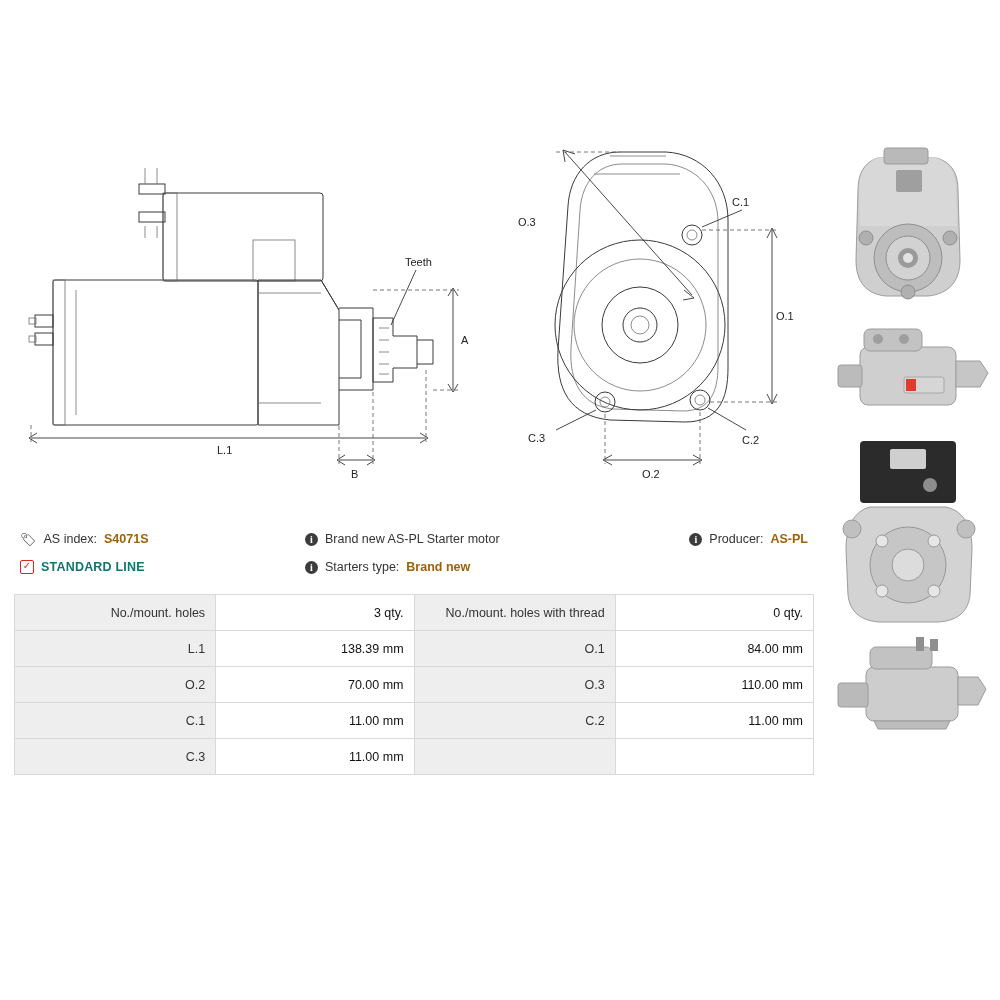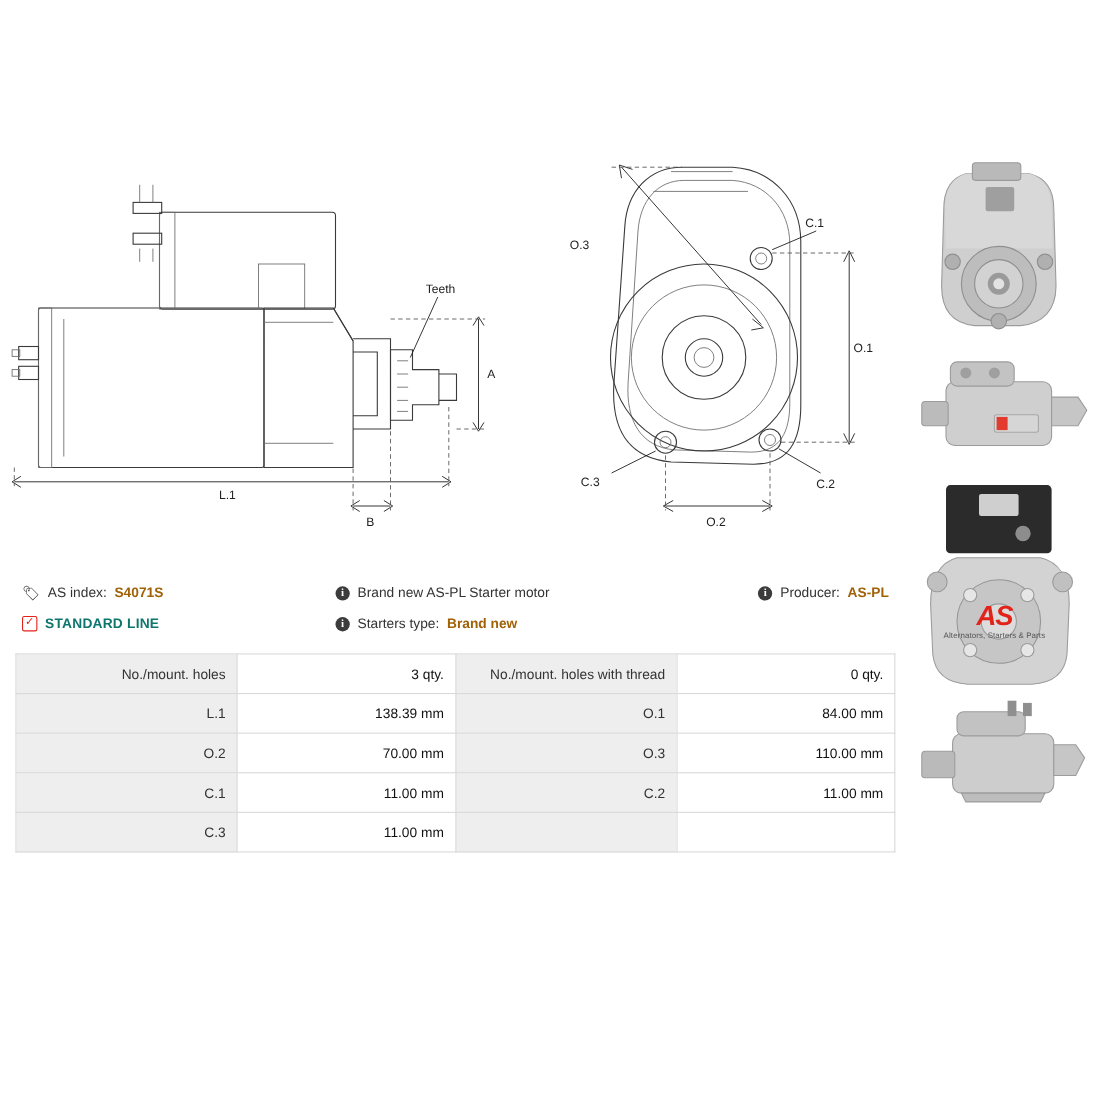--- a/index.html
+++ b/index.html
@@ -20,21 +20,21 @@
     width: 1000px;
     height: 1000px;
   }
 
   
   .drawings {
     position: absolute;
     left: 0; top: 0;
     width: 1000px; height: 520px;
   }
-  .side-view { position: absolute; left: 3px; top: 140px; }
+  .side-view { position: absolute; left: 21px; top: 140px; }
   .front-view { position: absolute; left: 470px; top: 130px; }
 
   .photos {
     position: absolute;
     left: 818px;
     top: 140px;
     width: 180px;
   }
   .photo {
     width: 180px;
@@ -363,24 +363,20 @@
     </div>
 
     <div class="info-col col-right">
       <div class="info-line">
         <span class="i-icon">i</span>
         <span>Producer:</span>
         <b>AS-PL</b>
       </div>
     </div>
 
-    <div class="brand">
-      <div class="as-text">AS</div>
-      <div class="as-sub">Alternators, Starters &amp; Parts</div>
-    </div>
   </div>
 
   <table class="specs">
     <tbody>
       <tr>
         <td class="lbl">No./mount. holes</td>
         <td class="val">3 qty.</td>
         <td class="lbl two-line">No./mount. holes with thread</td>
         <td class="val">0 qty.</td>
       </tr>

